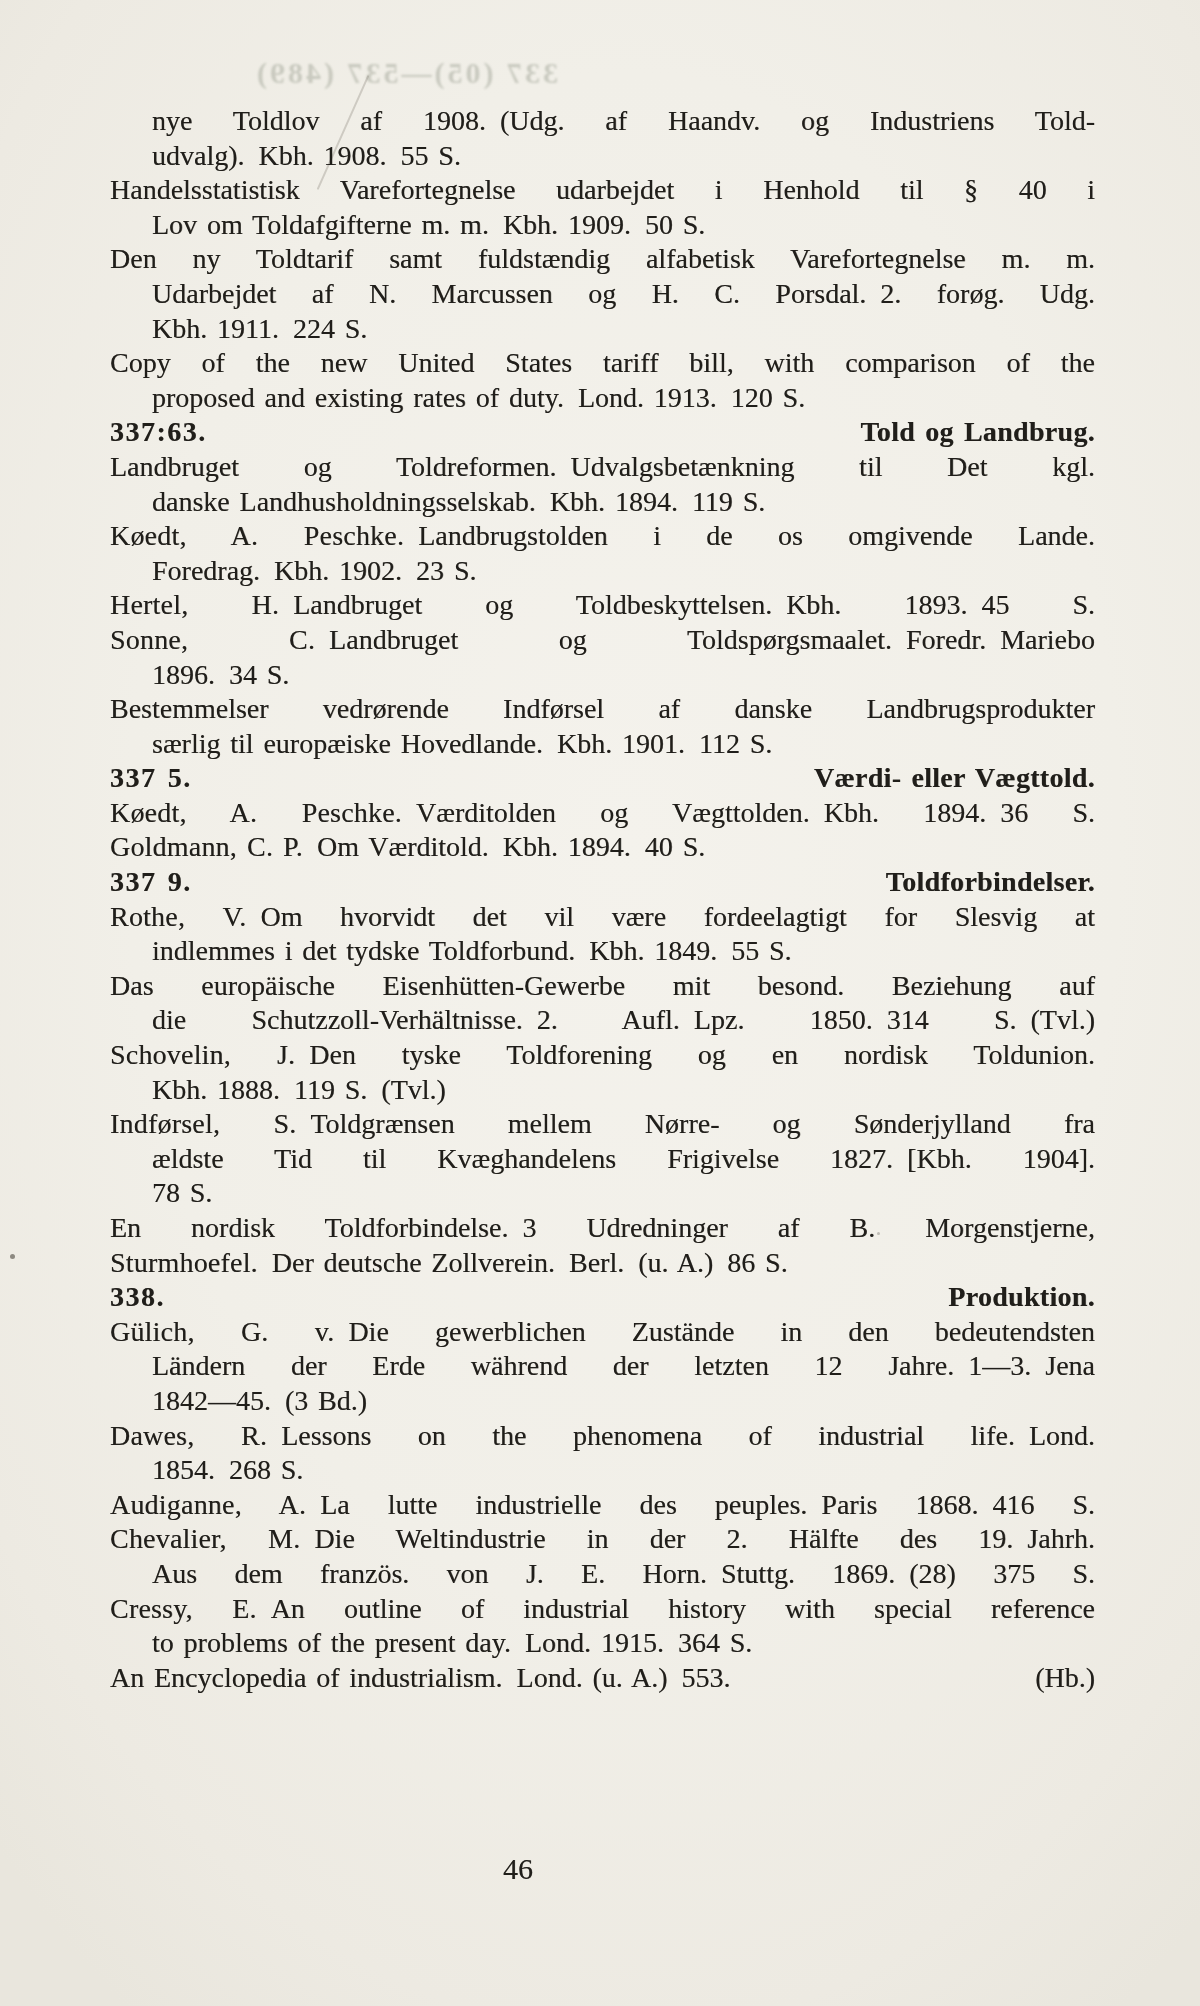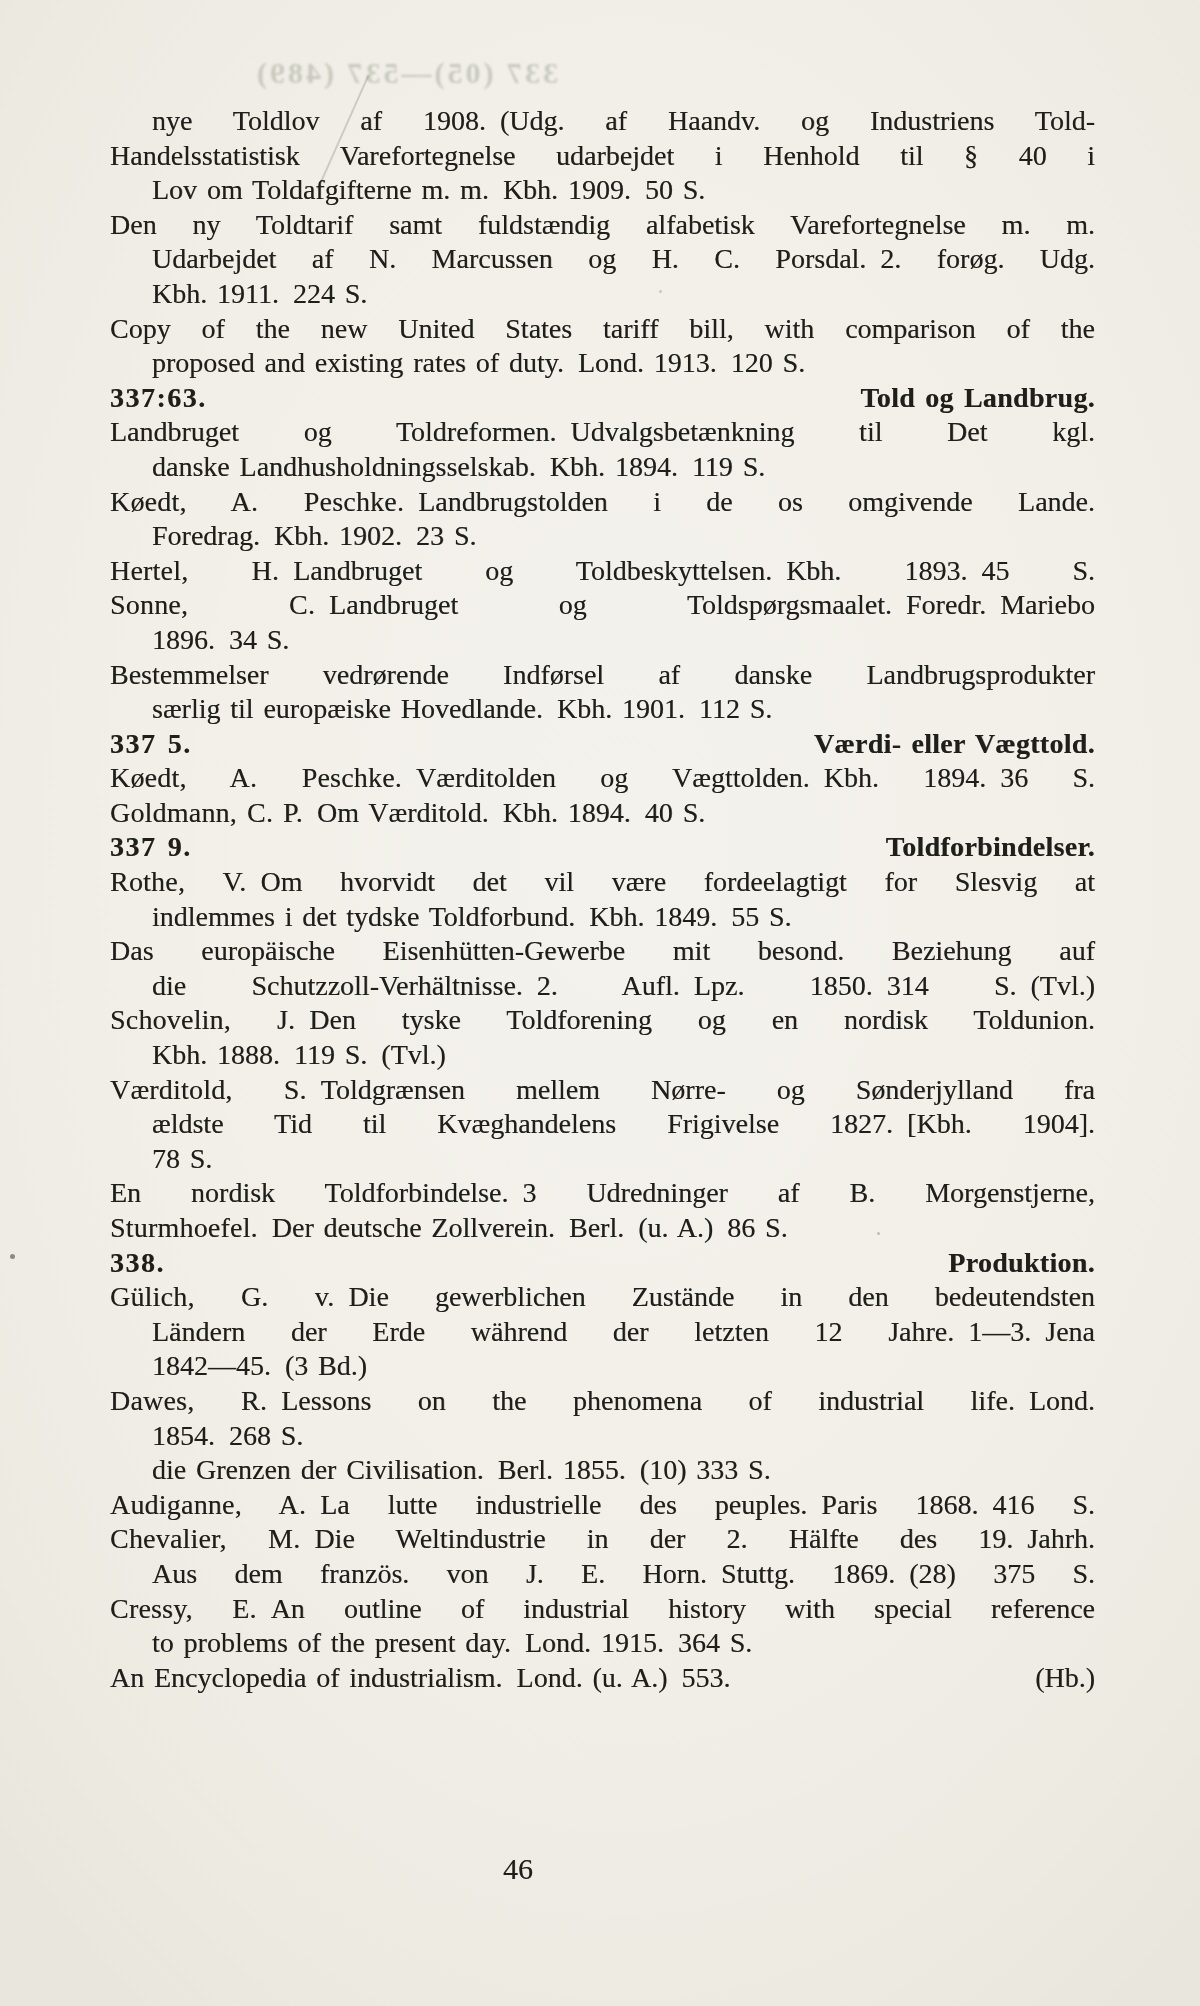--- a/index.html
+++ b/index.html
@@ -61,20 +61,21 @@
 
 <div class="scan">
   <div class="ghost-header">337 (05)—537 (489)</div>
   <div class="scratch"></div>
   <div class="speck s1"></div>
   <div class="speck s2"></div>
   <div class="speck s3"></div>
 
   <div class="text-block">
       <div class="line cont full">nye Toldlov af 1908. (Udg. af Haandv. og Industriens Told-</div>
+      <div class="line cont">udvalg). Kbh. 1908. 55 S.</div>
       <div class="line entry full">Handelsstatistisk Varefortegnelse udarbejdet i Henhold til § 40 i</div>
       <div class="line cont">Lov om Toldafgifterne m. m. Kbh. 1909. 50 S.</div>
       <div class="line entry full">Den ny Toldtarif samt fuldstændig alfabetisk Varefortegnelse m. m.</div>
       <div class="line cont full">Udarbejdet af N. Marcussen og H. C. Porsdal. 2. forøg. Udg.</div>
       <div class="line cont">Kbh. 1911. 224 S.</div>
       <div class="line entry full">Copy of the new United States tariff bill, with comparison of the</div>
       <div class="line cont">proposed and existing rates of duty. Lond. 1913. 120 S.</div>
       <div class="line section">
         <span class="sec-num">337:63.</span>
         <span class="sec-title">Told og Landbrug.</span>
@@ -97,35 +98,34 @@
       <div class="line section">
         <span class="sec-num">337 9.</span>
         <span class="sec-title">Toldforbindelser.</span>
       </div>
       <div class="line entry full"><span class="author">Rothe, V.</span> Om hvorvidt det vil være fordeelagtigt for Slesvig at</div>
       <div class="line cont">indlemmes i det tydske Toldforbund. Kbh. 1849. 55 S.</div>
       <div class="line entry full">Das europäische Eisenhütten-Gewerbe mit besond. Beziehung auf</div>
       <div class="line cont full">die Schutzzoll-Verhältnisse. 2. Aufl. Lpz. 1850. 314 S. (Tvl.)</div>
       <div class="line entry full"><span class="author">Schovelin, J.</span> Den tyske Toldforening og en nordisk Toldunion.</div>
       <div class="line cont">Kbh. 1888. 119 S. (Tvl.)</div>
-      <div class="line entry full"><span class="author">Værditold, S.</span> Toldgrænsen mellem Nørre- og Sønderjylland fra</div>
+      <div class="line entry full"><span class="author">Indførsel, S.</span> Toldgrænsen mellem Nørre- og Sønderjylland fra</div>
       <div class="line cont full">ældste Tid til Kvæghandelens Frigivelse 1827. [Kbh. 1904].</div>
       <div class="line cont">78 S.</div>
       <div class="line entry full">En nordisk Toldforbindelse. 3 Udredninger af B. Morgenstjerne,</div>
       <div class="line entry"><span class="author">Sturmhoefel.</span> Der deutsche Zollverein. Berl. (u. A.) 86 S.</div>
       <div class="line section">
         <span class="sec-num">338.</span>
         <span class="sec-title">Produktion.</span>
       </div>
       <div class="line entry full"><span class="author">Gülich, G. v.</span> Die gewerblichen Zustände in den bedeutendsten</div>
       <div class="line cont full">Ländern der Erde während der letzten 12 Jahre. 1—3. Jena</div>
       <div class="line cont">1842—45. (3 Bd.)</div>
       <div class="line entry full"><span class="author">Dawes, R.</span> Lessons on the phenomena of industrial life. Lond.</div>
       <div class="line cont">1854. 268 S.</div>
-      <div class="line cont">die Grenzen der Civilisation. Berl. 1855. (10) 333 S.</div>
       <div class="line entry full"><span class="author">Audiganne, A.</span> La lutte industrielle des peuples. Paris 1868. 416 S.</div>
       <div class="line entry full"><span class="author">Chevalier, M.</span> Die Weltindustrie in der 2. Hälfte des 19. Jahrh.</div>
       <div class="line cont full">Aus dem französ. von J. E. Horn. Stuttg. 1869. (28) 375 S.</div>
       <div class="line entry full"><span class="author">Cressy, E.</span> An outline of industrial history with special reference</div>
       <div class="line cont">to problems of the present day. Lond. 1915. 364 S.</div>
       <div class="line entry"><span class="tail">(Hb.)</span>An Encyclopedia of industrialism. Lond. (u. A.) 553.</div>
     </div>
 
   <div class="page-number">46</div>
 </div>

